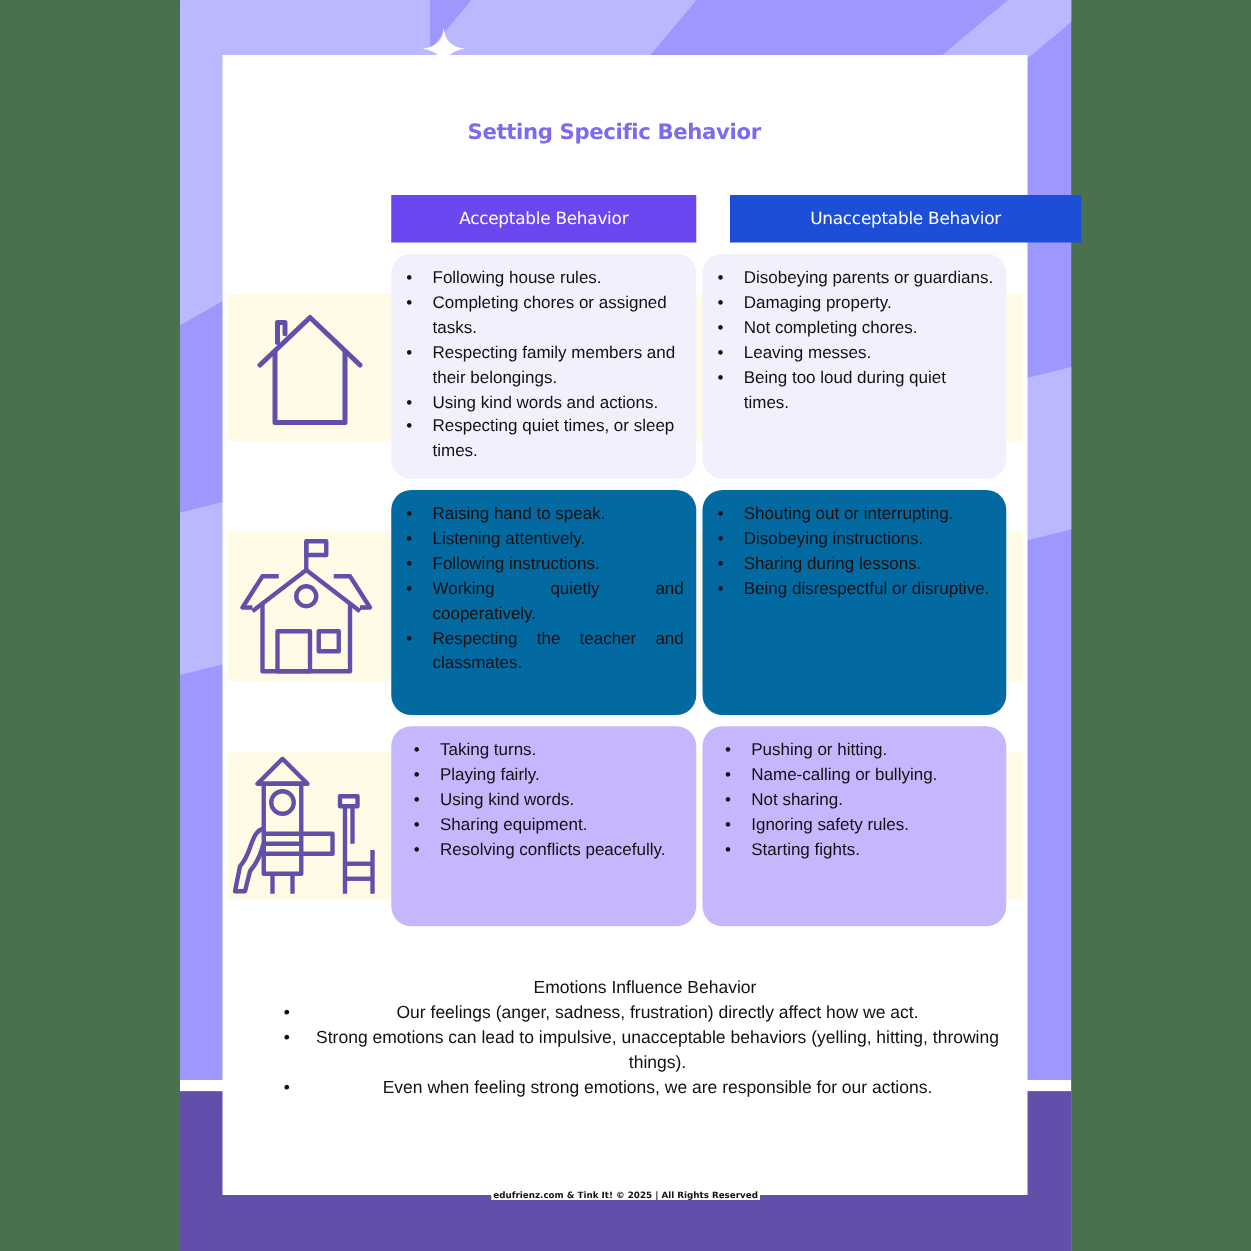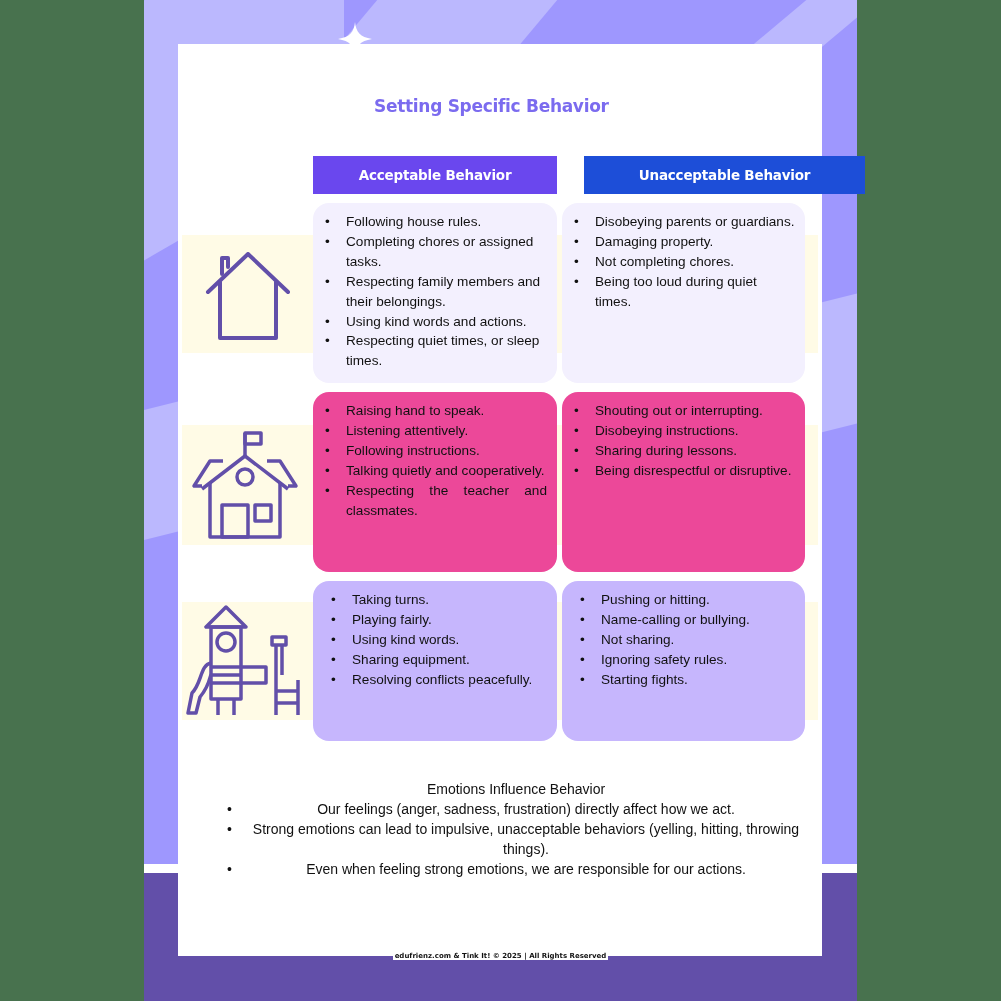--- a/index.html
+++ b/index.html
@@ -10,34 +10,34 @@
   .stripe { position: absolute; background: #bbb8fe; }
   .bottom-band { position: absolute; left: 0; top: 873px; width: 713px; height: 128px; background: #624fa9; }
   .white-strip { position: absolute; left: 0; top: 864px; width: 713px; height: 9px; background: #ffffff; }
 
   .card { position: absolute; left: 178px; top: 44px; width: 644px; height: 912px; background: #ffffff; }
 
   .star { position: absolute; left: 338px; top: 22px; width: 34px; height: 34px; }
 
   .title { position: absolute; left: 374px; top: 96px; font-family: "DejaVu Sans", sans-serif; font-weight: bold; font-size: 17px; color: #7b6bef; letter-spacing: -0.3px; }
 
-  .hdr { position: absolute; top: 156px; height: 38px; color: #ffffff; font-family: "DejaVu Sans", sans-serif; font-weight: bold; font-size: 13.5px; display: flex; align-items: center; justify-content: center; letter-spacing: -0.2px; }
+  .hdr { position: absolute; top: 156px; height: 38px; color: #ffffff; font-family: "DejaVu Sans", sans-serif; font-weight: normal; font-size: 13.5px; display: flex; align-items: center; justify-content: center; letter-spacing: -0.2px; }
   .hdr-a { left: 313px; width: 244px; background: #6a47ee; }
   .hdr-u { left: 584px; width: 281px; background: #1d4ed8; }
 
   .band { position: absolute; left: 182px; width: 636px; background: #fffbe6; }
 
   .cell { position: absolute; width: 244px; padding: 9px 10px 0 10px; font-family: "Liberation Sans", sans-serif; font-size: 13.6px; line-height: 19.9px; color: #111; border-radius: 16px; }
   .cell ul { list-style: none; }
   .cell li { position: relative; padding-left: 23px; }
   .cell li::before { content: "•"; position: absolute; left: 2px; top: 0; }
   .cell-a { left: 313px; }
   .cell-u { left: 562px; width: 243px; }
   .r1 { top: 203px; height: 180px; background: #f3f0fe; }
-  .r2 { top: 392px; height: 180px; background: #ec4899; }
+  .r2 { top: 392px; height: 180px; background: #0369a1; }
   .r3 { top: 581px; height: 160px; background: #c6b6fd; padding-left: 16px; }
   .justify li { text-align: justify; }
 
   .icon { position: absolute; }
 
   .emotions { position: absolute; left: 226px; top: 779px; width: 580px; font-size: 14px; line-height: 20px; color: #111; text-align: center; }
   .emotions ul { list-style: none; }
   .emotions li { position: relative; padding-left: 20px; }
   .emotions li::before { content: "•"; position: absolute; left: 1px; top: 0; }
 
@@ -123,30 +123,31 @@
     <li>Respecting family members and their belongings.</li>
     <li>Using kind words and actions.</li>
     <li>Respecting quiet times, or sleep times.</li>
   </ul>
 </div>
 <div class="cell cell-u r1">
   <ul>
     <li>Disobeying parents or guardians.</li>
     <li>Damaging property.</li>
     <li>Not completing chores.</li>
+    <li>Leaving messes.</li>
     <li>Being too loud during quiet times.</li>
   </ul>
 </div>
 
 <div class="cell cell-a r2 justify">
   <ul>
     <li>Raising hand to speak.</li>
     <li>Listening attentively.</li>
     <li>Following instructions.</li>
-    <li>Talking quietly and cooperatively.</li>
+    <li>Working quietly and cooperatively.</li>
     <li>Respecting the teacher and classmates.</li>
   </ul>
 </div>
 <div class="cell cell-u r2">
   <ul>
     <li>Shouting out or interrupting.</li>
     <li>Disobeying instructions.</li>
     <li>Sharing during lessons.</li>
     <li>Being disrespectful or disruptive.</li>
   </ul>

